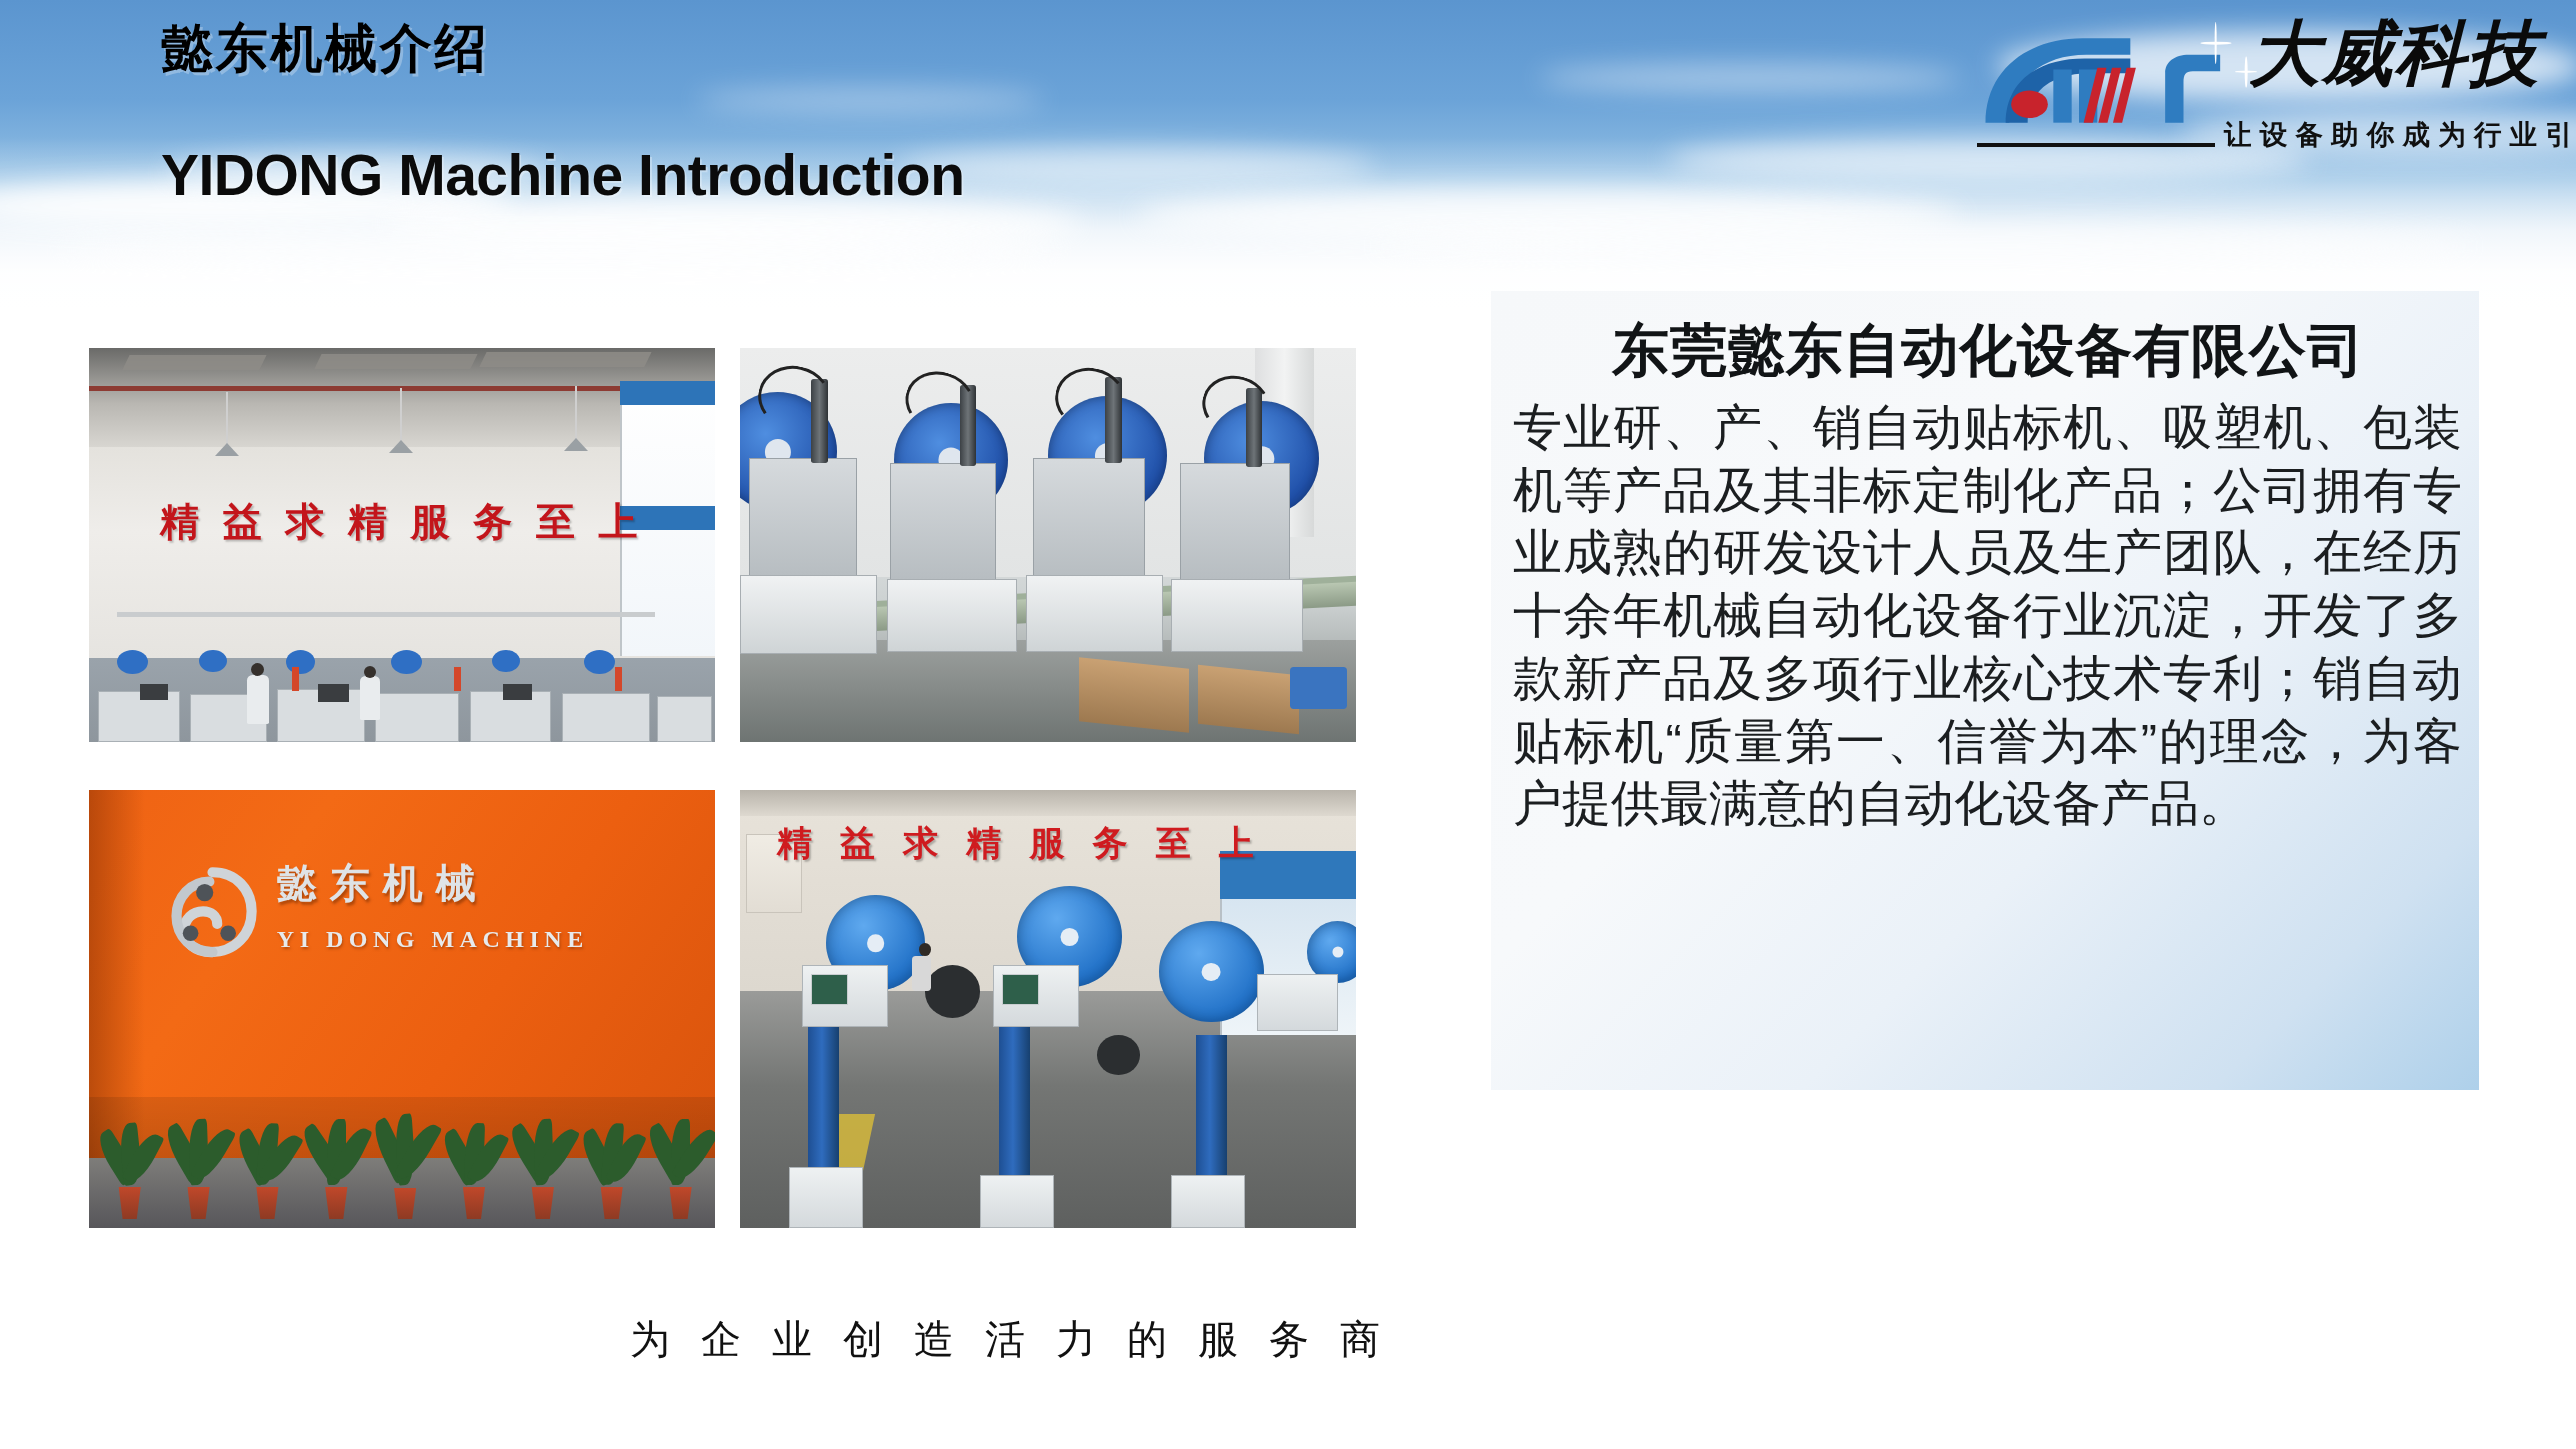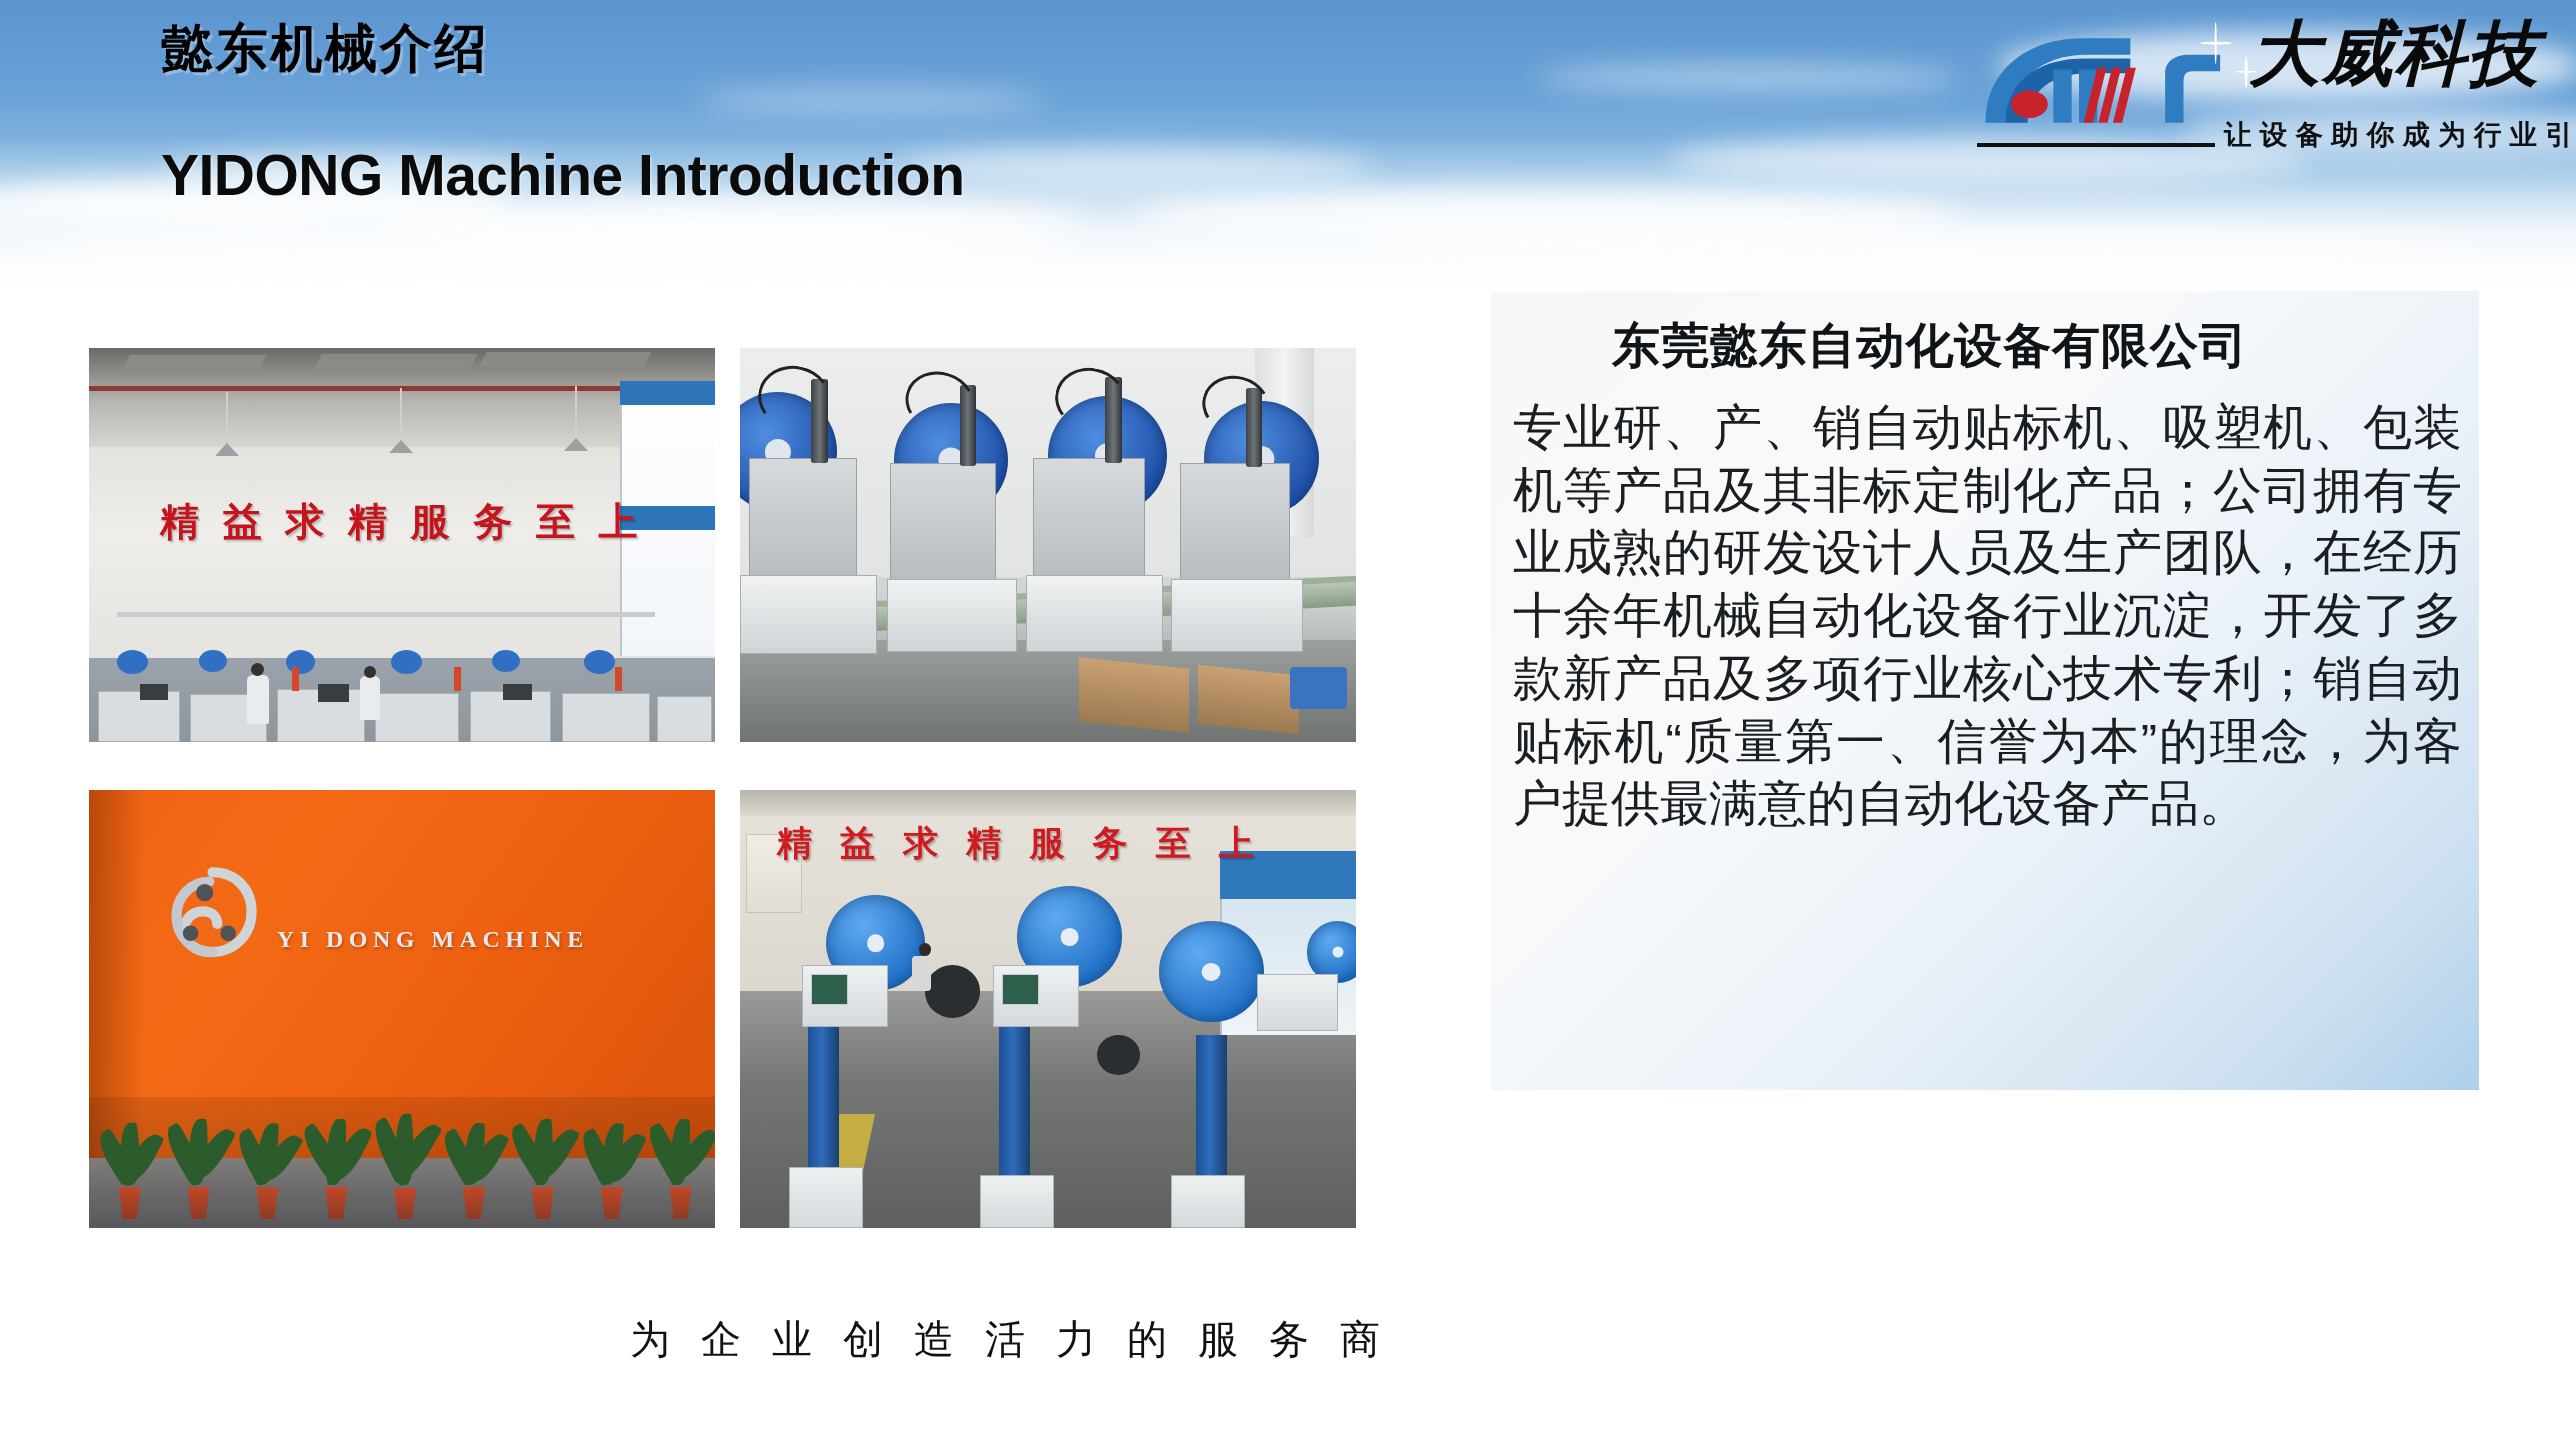--- a/index.html
+++ b/index.html
@@ -225,21 +225,21 @@
     background:
       linear-gradient(135deg,
         #f6f8fa 0%,
         #f7f9fb 38%,
         #eaf1f8 62%,
         #cfe1f1 85%,
         #aed0ea 100%);
   }
   .company-name{
     position:absolute; left:1612px; top:322px;
-    font-size:48px; font-weight:bold; color:#111416;
+    font-size:57px; font-weight:bold; color:#111416;
     letter-spacing:0.9px; line-height:1; white-space:nowrap;
   }
   .company-desc{
     position:absolute; left:1513px; top:396px;
     width:949px;
     font-size:49px; color:#1b1e20; line-height:1.28;
     text-align:justify; text-justify:inter-character;
     letter-spacing:0px;
   }
 
@@ -397,20 +397,21 @@
 
     <div class="b3-logomark">
       <svg viewBox="0 0 120 120" width="100%" height="100%" aria-hidden="true">
         <path d="M62 8 C92 8 112 30 112 58 C112 88 90 110 60 110 C40 110 26 98 26 82 C26 68 36 58 50 58 C60 58 68 64 68 74" fill="none" stroke="#cfd4d8" stroke-width="13" stroke-linecap="round"></path>
         <path d="M58 20 C34 20 16 40 16 64 C16 90 36 110 62 110" fill="none" stroke="#c2c8cd" stroke-width="13" stroke-linecap="round"></path>
         <circle cx="52" cy="34" r="11" fill="#4e5358"></circle>
         <circle cx="34" cy="86" r="10" fill="#4e5358"></circle>
         <circle cx="82" cy="86" r="10" fill="#4e5358"></circle>
       </svg>
     </div>
+    <div class="b3-zh">懿东机械</div>
     <div class="b3-en">YI DONG MACHINE</div>
 
     <div class="plant" style="left:2%;  width:9%;  height:22%;">
       <div class="leaf" style="left:8%;  top:6%;  width:36%; height:58%; transform:rotate(-32deg);"></div>
       <div class="leaf" style="left:34%; top:0%;  width:34%; height:64%; transform:rotate(-6deg);"></div>
       <div class="leaf" style="left:56%; top:8%;  width:36%; height:56%; transform:rotate(28deg);"></div>
       <div class="pot" style="width:52%; height:34%;"></div>
     </div>
     <div class="plant" style="left:13%; width:9%;  height:23%;">
       <div class="leaf" style="left:6%;  top:4%;  width:36%; height:60%; transform:rotate(-30deg);"></div>

